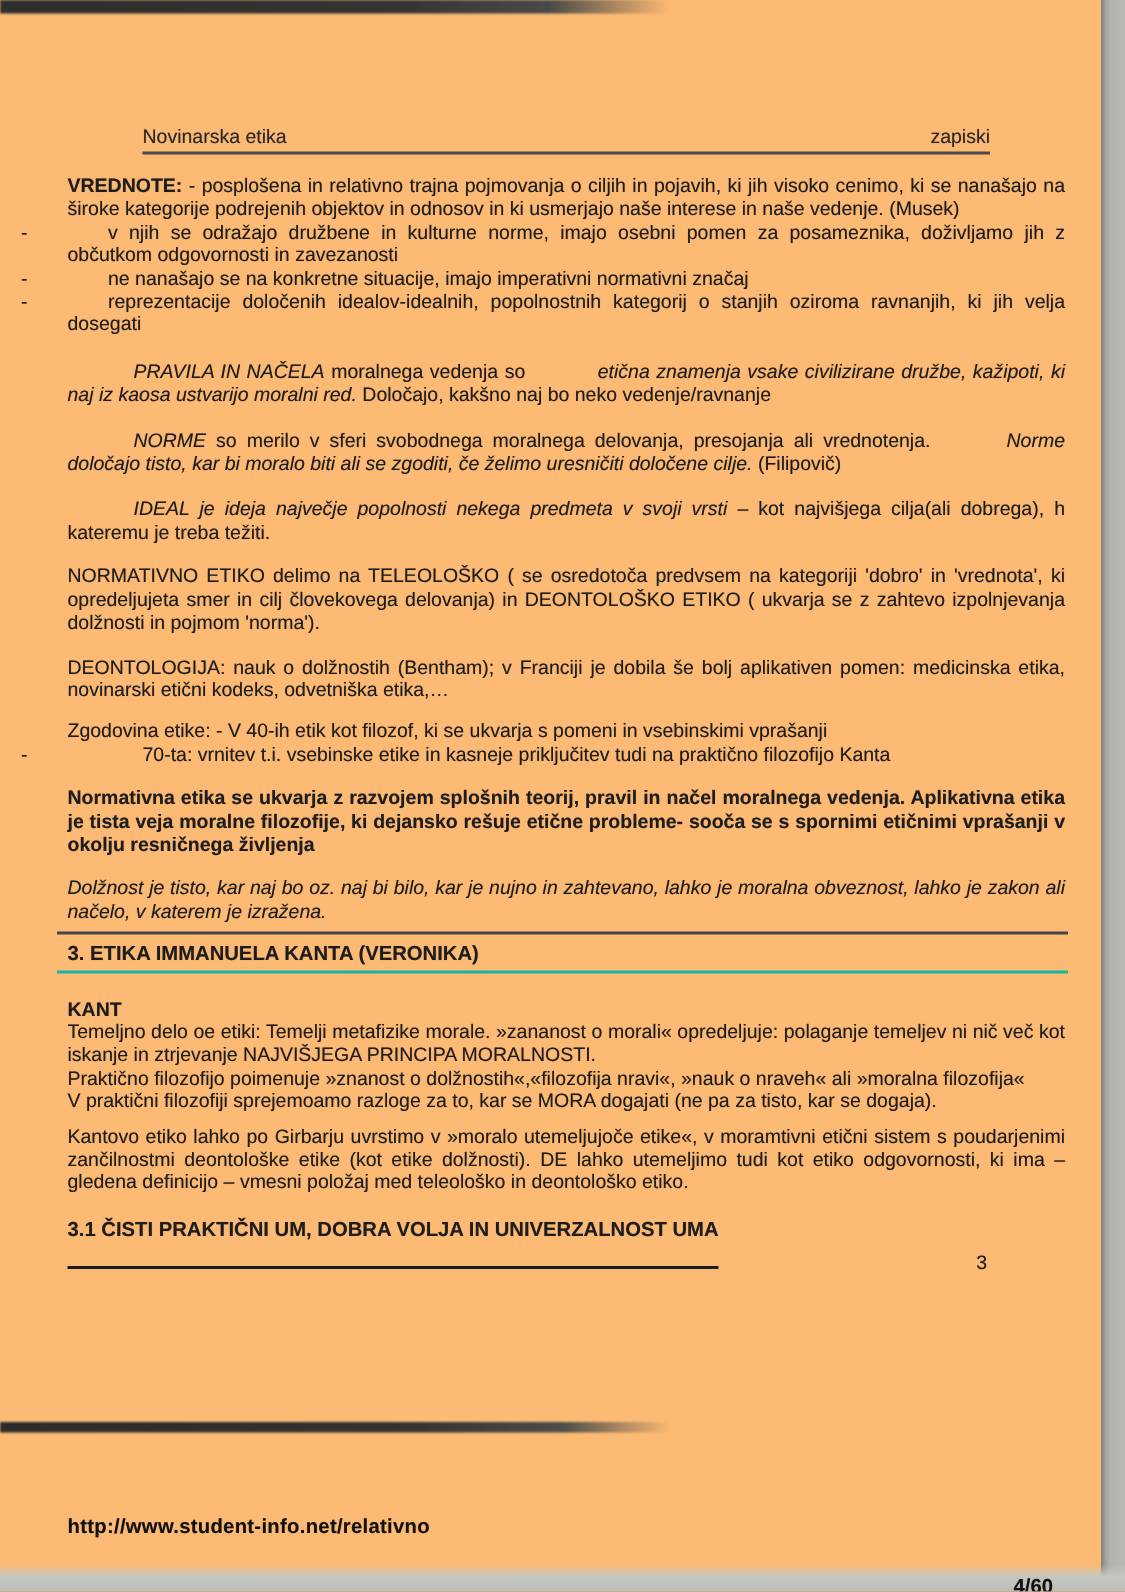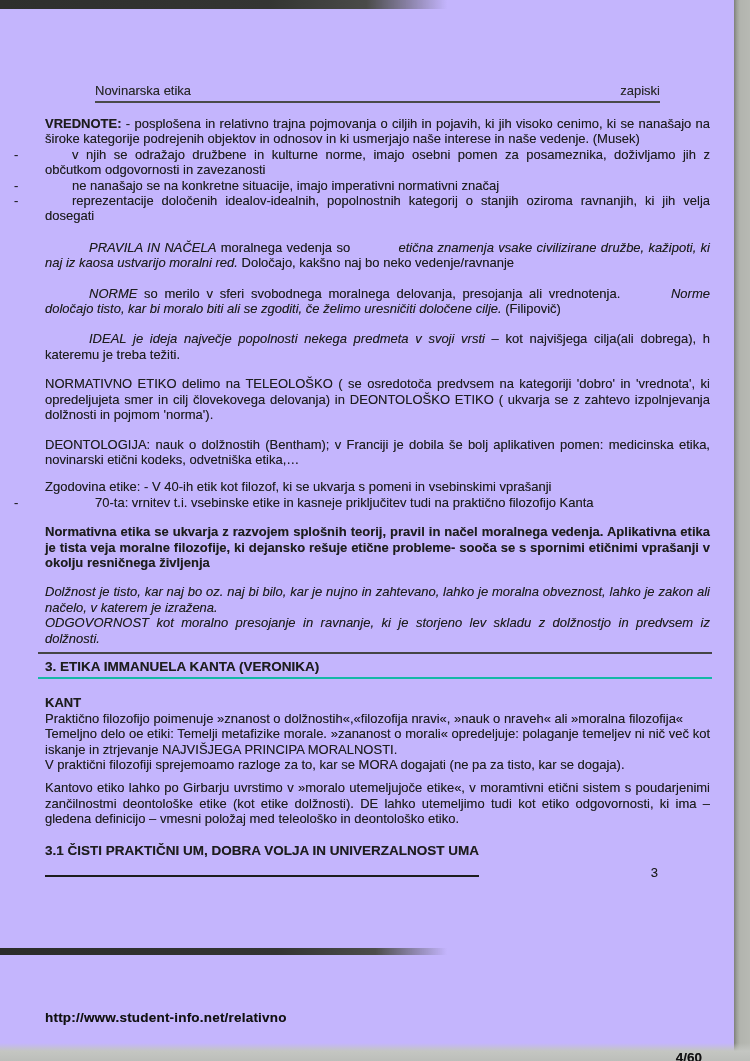--- a/index.html
+++ b/index.html
@@ -1,19 +1,19 @@
 <!DOCTYPE html>
 <html><head>
 <meta charset="utf-8">
 <style>
   html,body{margin:0;padding:0;background:#9b9d99;}
   .page{
     position:relative;
     width:750px;height:1061px;
-    background:#c4b5fd;
+    background:#fdba74;
     font-family:"Liberation Sans", sans-serif;
     color:#1d1d1d;
     overflow:hidden;
     text-shadow:0 0 0.5px rgba(25,25,25,0.45);
   }
   
   .scan-bar-top{
     position:absolute;left:0;top:0;width:447px;height:9px;
     background:linear-gradient(to right,#2e2f2d 0%,#343533 60%,#4a4b49 82%,rgba(74,75,73,0) 100%);
     filter:blur(0.6px);
@@ -123,27 +123,26 @@
     <p class="mt12">Zgodovina etike: - V 40-ih etik kot filozof, ki se ukvarja s pomeni in vsebinskimi vprašanji</p>
     <div class="dash-row">
       <span class="dash">-</span>
       <p class="indent2">70-ta: vrnitev t.i. vsebinske etike in kasneje priključitev tudi na praktično filozofijo Kanta</p>
     </div>
 
     <p class="mt14 bold-para">Normativna etika se ukvarja z razvojem splošnih teorij, pravil in načel moralnega vedenja. Aplikativna etika je tista veja moralne filozofije, ki dejansko rešuje etične probleme- sooča se s spornimi etičnimi vprašanji v okolju resničnega življenja</p>
 
     <p class="mt14 italic-para">Dolžnost je tisto, kar naj bo oz. naj bi bilo, kar je nujno in zahtevano, lahko je moralna obveznost, lahko je zakon ali načelo, v katerem je izražena.</p>
 
-    <p class="italic-para">ODGOVORNOST kot moralno presojanje in ravnanje, ki je storjeno lev skladu z dolžnostjo in predvsem iz dolžnosti.</p>
 
     <div class="section-heading">3. ETIKA IMMANUELA KANTA (VERONIKA)</div>
 
     <p class="kant-label">KANT</p>
+    <p>Temeljno delo oe etiki: Temelji metafizike morale. »zananost o morali« opredeljuje: polaganje temeljev ni nič več kot iskanje in ztrjevanje NAJVIŠJEGA PRINCIPA MORALNOSTI.</p>
     <p>Praktično filozofijo poimenuje »znanost o dolžnostih«,«filozofija nravi«, »nauk o nraveh« ali »moralna filozofija«</p>
-    <p>Temeljno delo oe etiki: Temelji metafizike morale. »zananost o morali« opredeljuje: polaganje temeljev ni nič več kot iskanje in ztrjevanje NAJVIŠJEGA PRINCIPA MORALNOSTI.</p>
     <p>V praktični filozofiji sprejemoamo razloge za to, kar se MORA dogajati (ne pa za tisto, kar se dogaja).</p>
 
     <p class="mt8">Kantovo etiko lahko po Girbarju uvrstimo v »moralo utemeljujoče etike«, v moramtivni etični sistem s poudarjenimi zančilnostmi deontološke etike (kot etike dolžnosti). DE lahko utemeljimo tudi kot etiko odgovornosti, ki ima – gledena definicijo – vmesni položaj med teleološko in deontološko etiko.</p>
 
     <div class="sub-heading"><span class="u">3.1 ČISTI PRAKTIČNI UM, DOBRA VOLJA IN UNIVERZALNOST UMA</span></div>
 
     <div class="page-num">3</div>
 
   </div>
 

